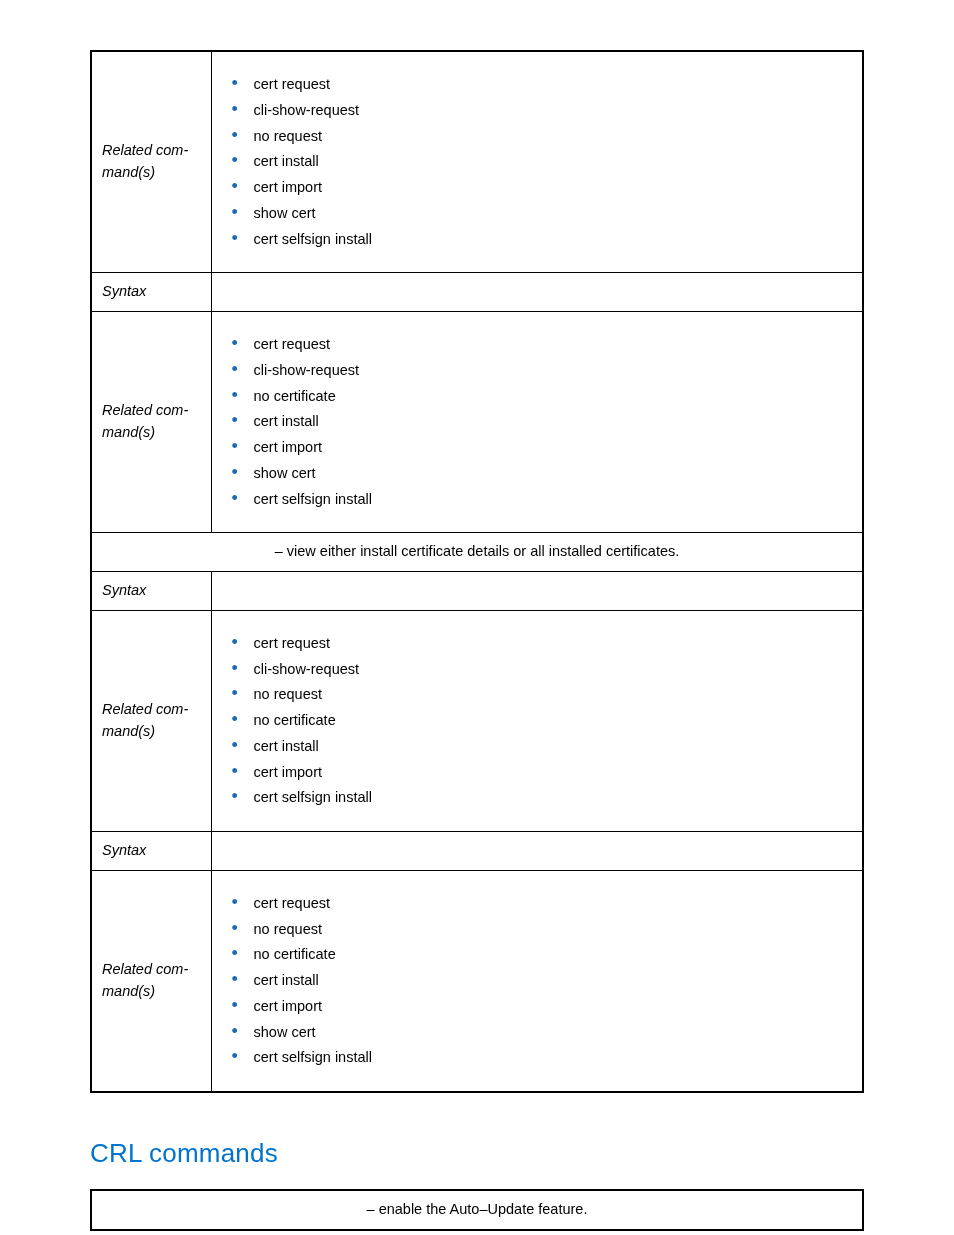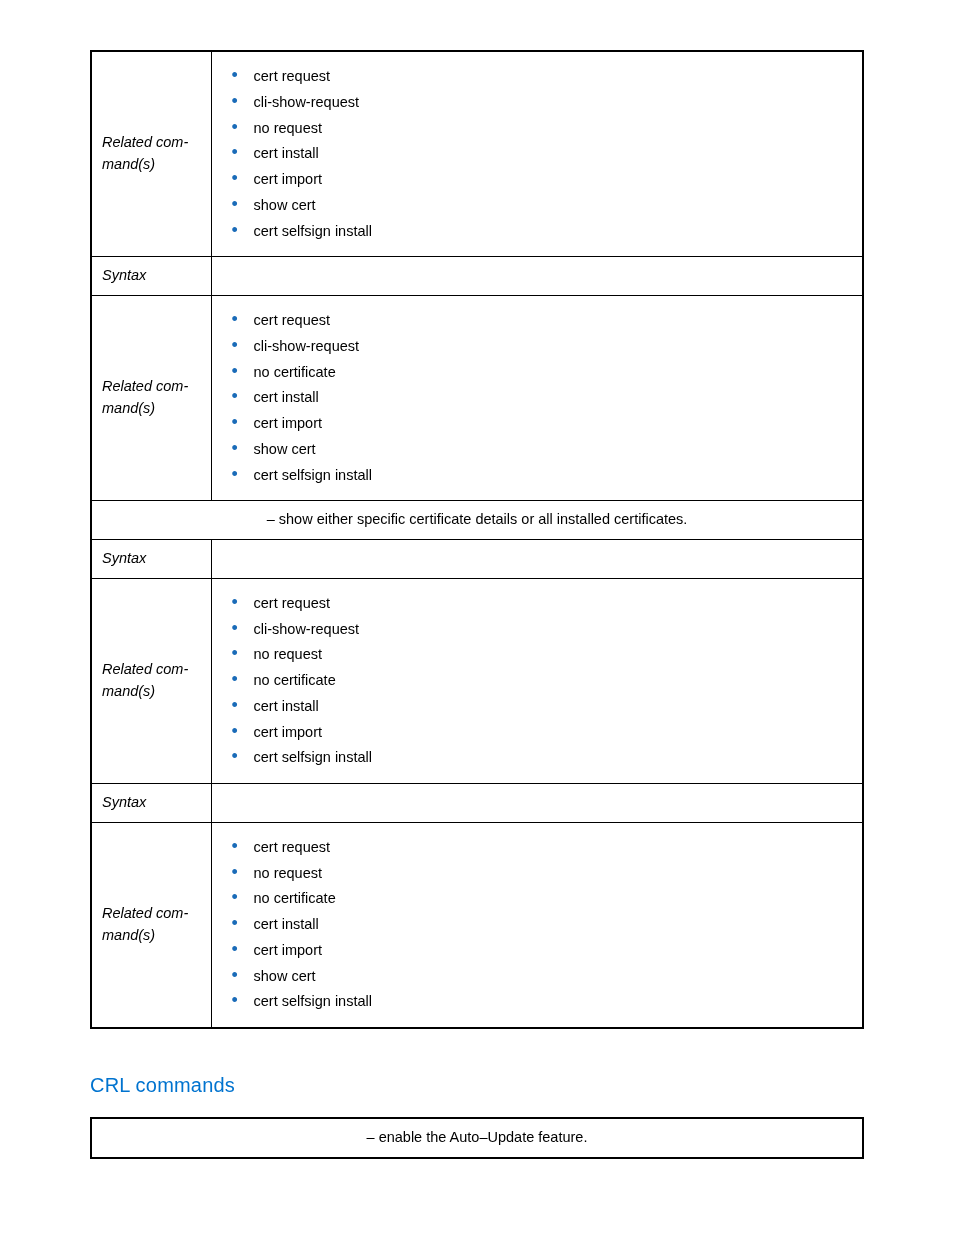--- a/index.html
+++ b/index.html
@@ -29,41 +29,41 @@
   .cmd-table .label-col {
     width: 120px;
     font-style: italic;
   }
   .cmd-table .desc-row td {
     text-align: center;
     padding: 8px 10px;
   }
   ul.bullets {
     list-style: none;
-    margin: 4px 0;
+    margin: 12px 0;
     padding: 0 0 0 10px;
   }
   ul.bullets li {
     padding: 2px 0 2px 22px;
     position: relative;
     color: #000;
   }
   ul.bullets li::before {
     content: "•";
     position: absolute;
     left: 0;
     top: 2px;
     color: #1a6bb8;
     font-size: 18px;
     line-height: 1;
   }
   h2.section-heading {
     color: #0073cf;
     font-weight: 400;
-    font-size: 20px;
+    font-size: 26px;
     margin: 45px 0 20px 0;
     letter-spacing: 0.2px;
   }
 </style>
 </head>
 <body>
 
 <div class="page">
 
   <table class="cmd-table">
@@ -94,21 +94,21 @@
           <li>cli-show-request</li>
           <li>no certificate</li>
           <li>cert install</li>
           <li>cert import</li>
           <li>show cert</li>
           <li>cert selfsign install</li>
         </ul>
       </td>
     </tr>
     <tr class="desc-row">
-      <td colspan="2">– show either specific certificate details or all installed certificates.</td>
+      <td colspan="2">– view either install certificate details or all installed certificates.</td>
     </tr>
     <tr>
       <td class="label-col">Syntax</td>
       <td></td>
     </tr>
     <tr>
       <td class="label-col">Related com­mand(s)</td>
       <td>
         <ul class="bullets">
           <li>cert request</li>

